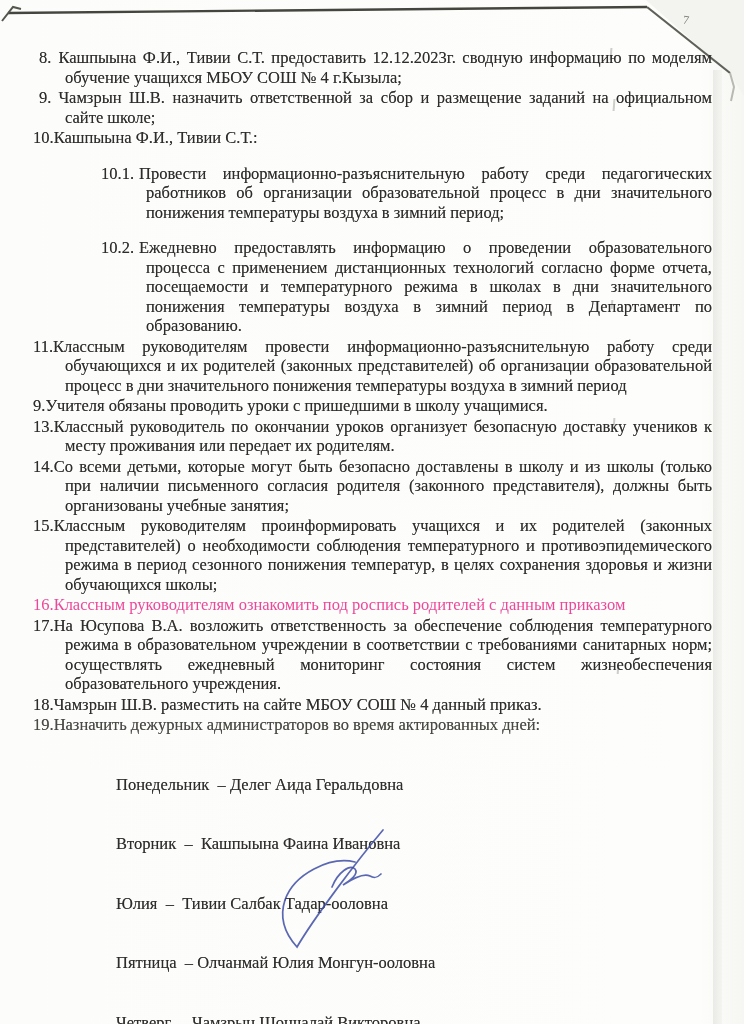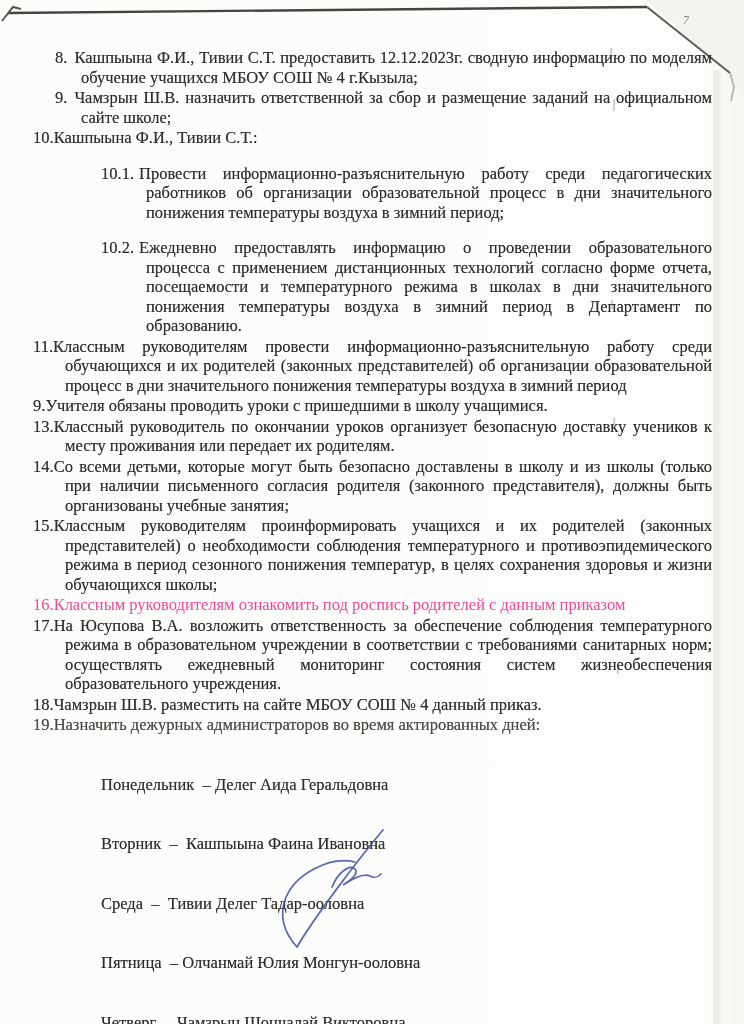--- a/index.html
+++ b/index.html
@@ -27,28 +27,28 @@
   
   .doc{
     position:absolute;left:33px;top:47px;width:679px;
     font-size:16.5px;line-height:19.5px;color:#2e2d2b;
     text-shadow:0 0 0.5px rgba(46,45,43,0.55);
   }
   .item{
     margin:1px 0;text-align:justify;
     padding-left:32px;text-indent:-32px;
   }
-  .item.n89{text-indent:-26px;margin-left:16px;}
+  .item.n89{text-indent:-26px;}
   .item.n89 .num{margin-right:7px;}
   .item.sub{margin-left:68px;width:566px;padding-left:45px;text-indent:-45px;margin-top:16px;}
   .item.sub .num{margin-right:5px;}
   .item.faded{color:#ec4899;text-shadow:none;}
   .item.dim{color:#4a4945;}
   .schedule{margin-left:68px;white-space:pre-wrap;}
-  .schedule div{line-height:20.5px;}
+  .schedule div{line-height:20.5px;margin-left:15px;}
   
   .signature{position:absolute;left:268px;top:818px;pointer-events:none;}
 </style>
 </head>
 <body>
 
 <div class="page">
 
   <svg class="scan-top" width="744" height="170" viewBox="0 0 744 170">
     <polygon points="646,0 744,0 744,96 730,74" fill="#f3f3f0"></polygon>
@@ -93,21 +93,21 @@
 
     <p class="item"><span class="num">17.</span><span>На Юсупова В.А. возложить ответственность за обеспечение соблюдения температурного режима в образовательном учреждении в соответствии с требованиями санитарных норм; осуществлять ежедневный мониторинг состояния систем жизнеобеспечения образовательного учреждения.</span></p>
 
     <p class="item"><span class="num">18.</span><span>Чамзрын Ш.В. разместить на сайте МБОУ СОШ № 4 данный приказ.</span></p>
 
     <p class="item dim"><span class="num">19.</span><span>Назначить дежурных администраторов во время актированных дней:</span></p>
 
     <div class="schedule">
       <div>Понедельник  – Делег Аида Геральдовна</div>
       <div>Вторник  –  Кашпыына Фаина Ивановна</div>
-      <div>Среда  –  Тивии Делег Тадар-ооловна</div>
+      <div>Юлия  –  Тивии Салбак Тадар-ооловна</div>
       <div>Пятница  – Олчанмай Юлия Монгун-ооловна</div>
       <div>Четверг –  Чамзрын Шончалай Викторовна</div>
     </div>
 
   </div>
 
   <svg class="signature" width="170" height="185" viewBox="0 0 170 185">
     <path d="M 87,44 C 62,38 26,56 17,82 C 10,103 20,119 29,129 C 46,100 88,44 115,12" fill="none" stroke="#3d4da6" stroke-width="1.7" stroke-linecap="round" opacity="0.85"></path>
     <path d="M 64,69 C 70,54 82,46 87,51 C 91,56 82,63 75,67 C 84,61 96,55 102,58 C 107,61 110,59 113,56" fill="none" stroke="#3d4da6" stroke-width="1.7" stroke-linecap="round" opacity="0.85"></path>
   </svg>

